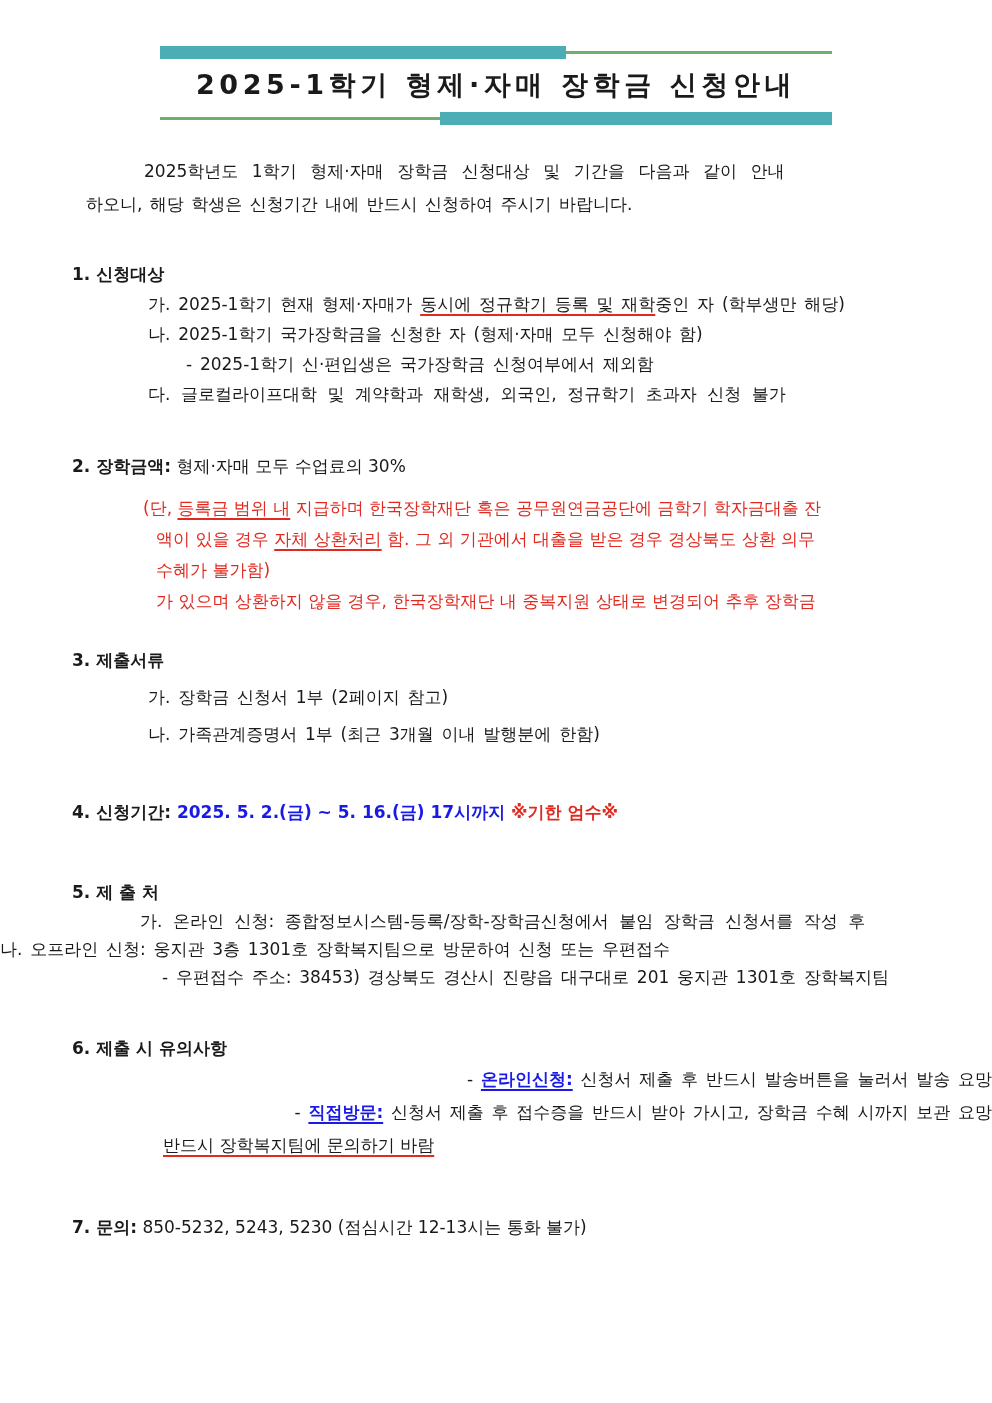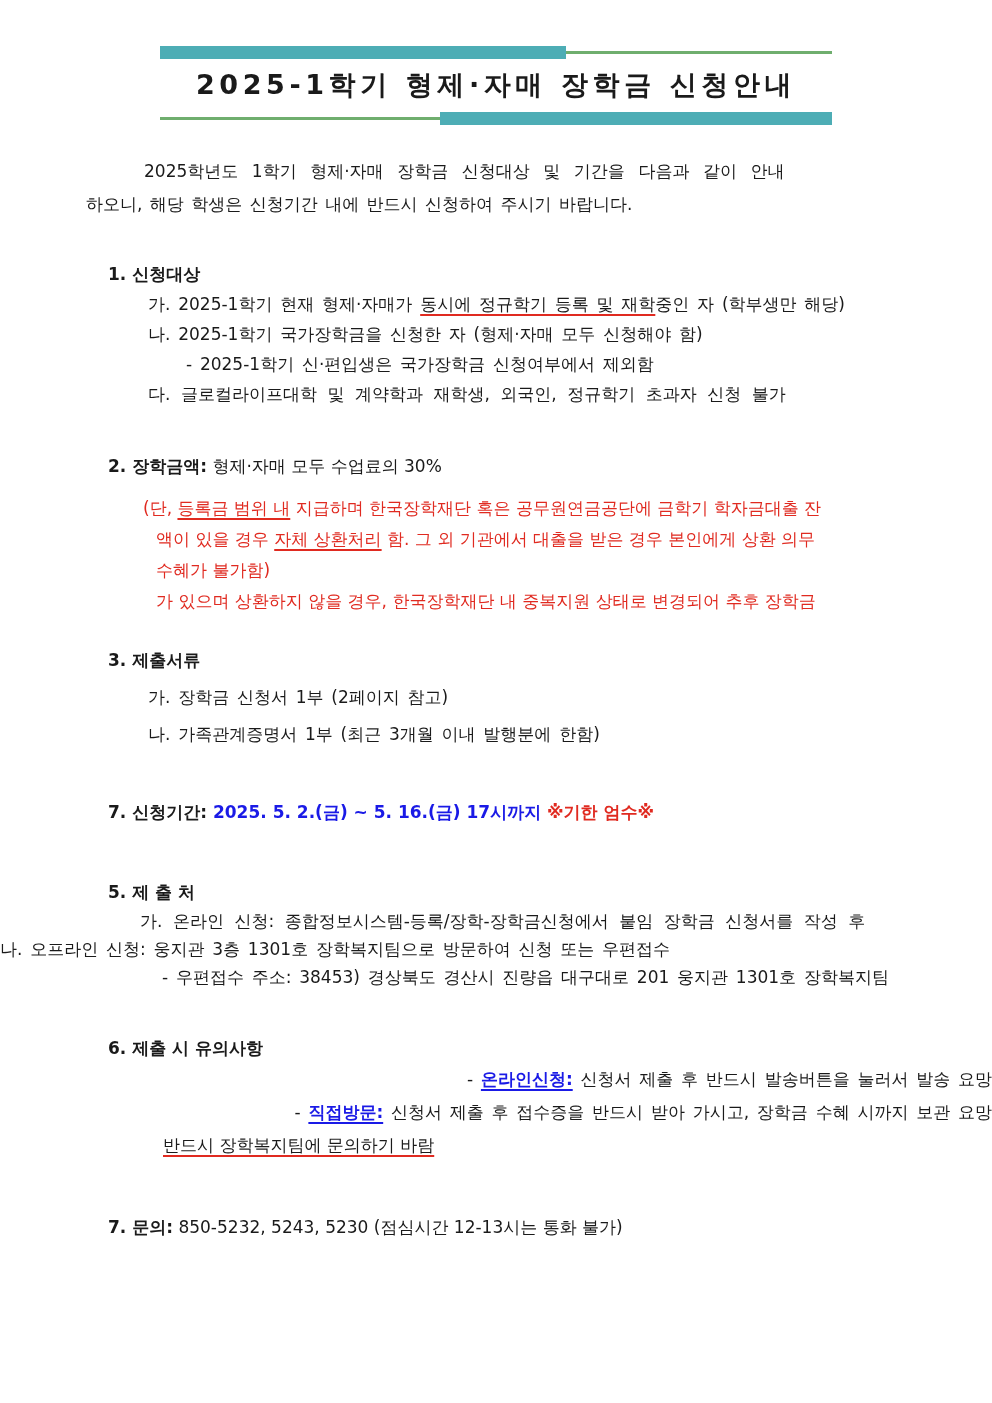--- a/index.html
+++ b/index.html
@@ -29,21 +29,21 @@
     margin:8px 0 9px 0;text-align:center;
     font-size:27px;font-weight:bold;letter-spacing:0.17em;white-space:nowrap;
   }
 
   
   .intro{margin:30px 86px 0 86px;line-height:33px;text-align:justify;}
   .intro .l1{display:block;padding-left:58px;word-spacing:0.48em;}
   .intro .l2{display:block;word-spacing:0.12em;}
 
   .line{line-height:30px;}
-  .sec-heading{font-weight:bold;margin-left:108px;line-height:30px;}
+  .sec-heading{font-weight:bold;margin-left:72px;line-height:30px;}
   .lv1{margin-left:148px;}
   .lv1b{margin-left:186px;}
   .bold{font-weight:bold;}
   .ws1{word-spacing:0.14em;}
   .ws2{word-spacing:0.3em;}
 
   .sec1{margin-top:38px;}
   .sec2{margin-top:42px;}
   .sec2 .note{
     margin:12px 100px 0 156px;color:var(--red);
@@ -103,34 +103,34 @@
     <div class="line lv1 ws1"><span>가. 2025-1학기 현재 형제·자매가 </span><span class="u-red">동시에 정규학기 등록 및 재학</span><span>중인 자 (학부생만 해당)</span></div>
     <div class="line lv1 ws1">나. 2025-1학기 국가장학금을 신청한 자 (형제·자매 모두 신청해야 함)</div>
     <div class="line lv1b ws1">- 2025-1학기 신·편입생은 국가장학금 신청여부에서 제외함</div>
     <div class="line lv1 ws2">다. 글로컬라이프대학 및 계약학과 재학생, 외국인, 정규학기 초과자 신청 불가</div>
   </div>
 
   <div class="sec2">
     <div class="sec-heading"><span class="bold">2. 장학금액:</span><span style="font-weight:normal"> 형제·자매 모두 수업료의 30%</span></div>
     <div class="note">
       <div class="nl1"><span>(단, </span><span class="u-red">등록금 범위 내</span><span> 지급하며 한국장학재단 혹은 공무원연금공단에 금학기 학자금대출 잔</span></div>
-      <div><span>액이 있을 경우 </span><span class="u-red">자체 상환처리</span><span> 함. 그 외 기관에서 대출을 받은 경우 본인에게 상환 의무</span></div>
+      <div><span>액이 있을 경우 </span><span class="u-red">자체 상환처리</span><span> 함. 그 외 기관에서 대출을 받은 경우 경상북도 상환 의무</span></div>
       <div>수혜가 불가함)</div>
       <div>가 있으며 상환하지 않을 경우, 한국장학재단 내 중복지원 상태로 변경되어 추후 장학금</div>
     </div>
   </div>
 
   <div class="sec3">
     <div class="sec-heading">3. 제출서류</div>
     <div class="line lv1 item ws1">가. 장학금 신청서 1부 (2페이지 참고)</div>
     <div class="line lv1 item ws1">나. 가족관계증명서 1부 (최근 3개월 이내 발행분에 한함)</div>
   </div>
 
   <div class="sec4">
-    <div class="sec-heading line"><span>7. 신청기간:</span><span class="blue-text"> 2025. 5. 2.(금) ~ 5. 16.(금) 17시까지 </span><span class="red-text">※기한 엄수※</span></div>
+    <div class="sec-heading line"><span>4. 신청기간:</span><span class="blue-text"> 2025. 5. 2.(금) ~ 5. 16.(금) 17시까지 </span><span class="red-text">※기한 엄수※</span></div>
   </div>
 
   <div class="sec5">
     <div class="sec-heading">5. 제 출 처</div>
     <div class="line lv1 ws2" style="margin-left:140px">가. 온라인 신청: 종합정보시스템-등록/장학-장학금신청에서 붙임 장학금 신청서를 작성 후</div>
     <div class="line ws1" style="">나. 오프라인 신청: 웅지관 3층 1301호 장학복지팀으로 방문하여 신청 또는 우편접수</div>
     <div class="line sub ws1">- 우편접수 주소: 38453) 경상북도 경산시 진량읍 대구대로 201 웅지관 1301호 장학복지팀</div>
   </div>
 
   <div class="sec6">

